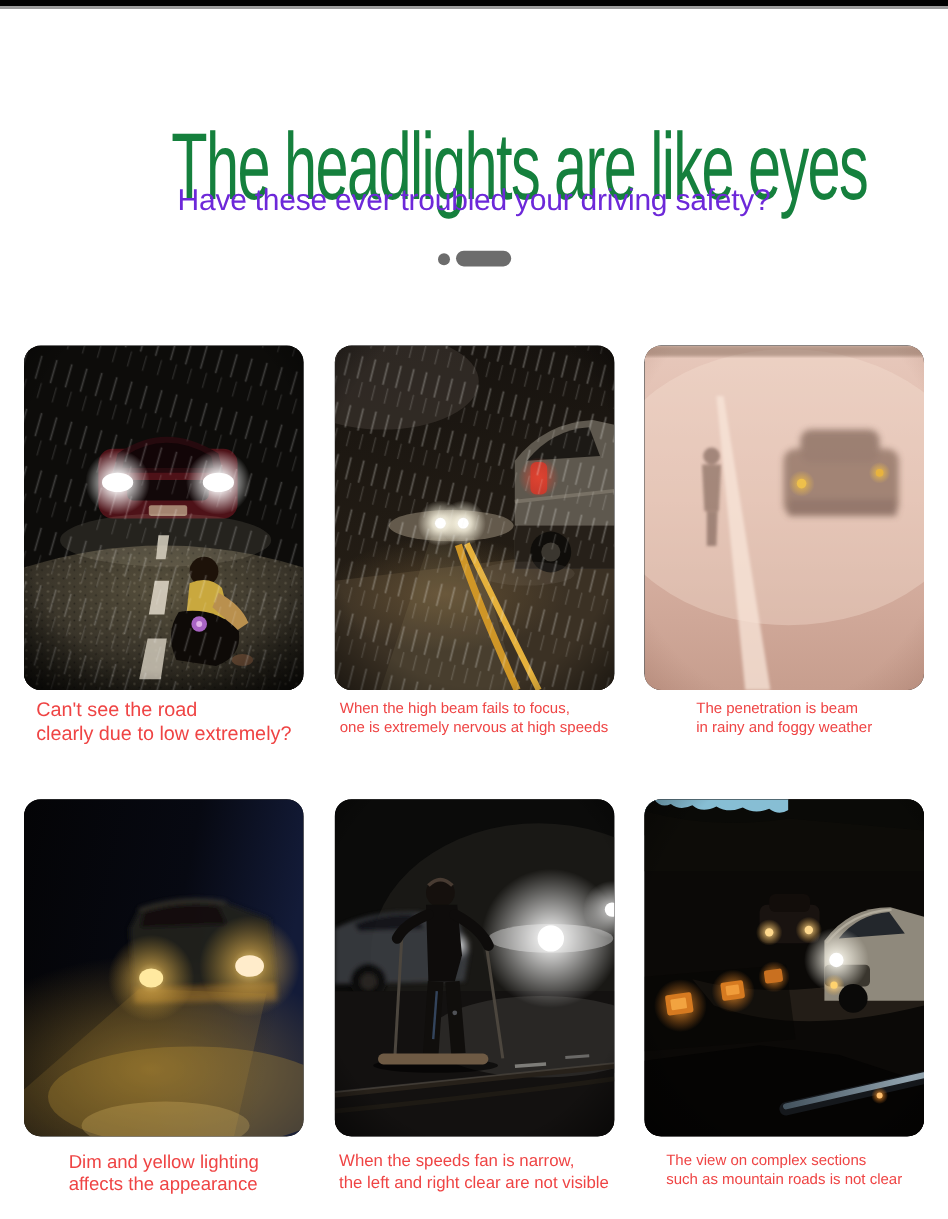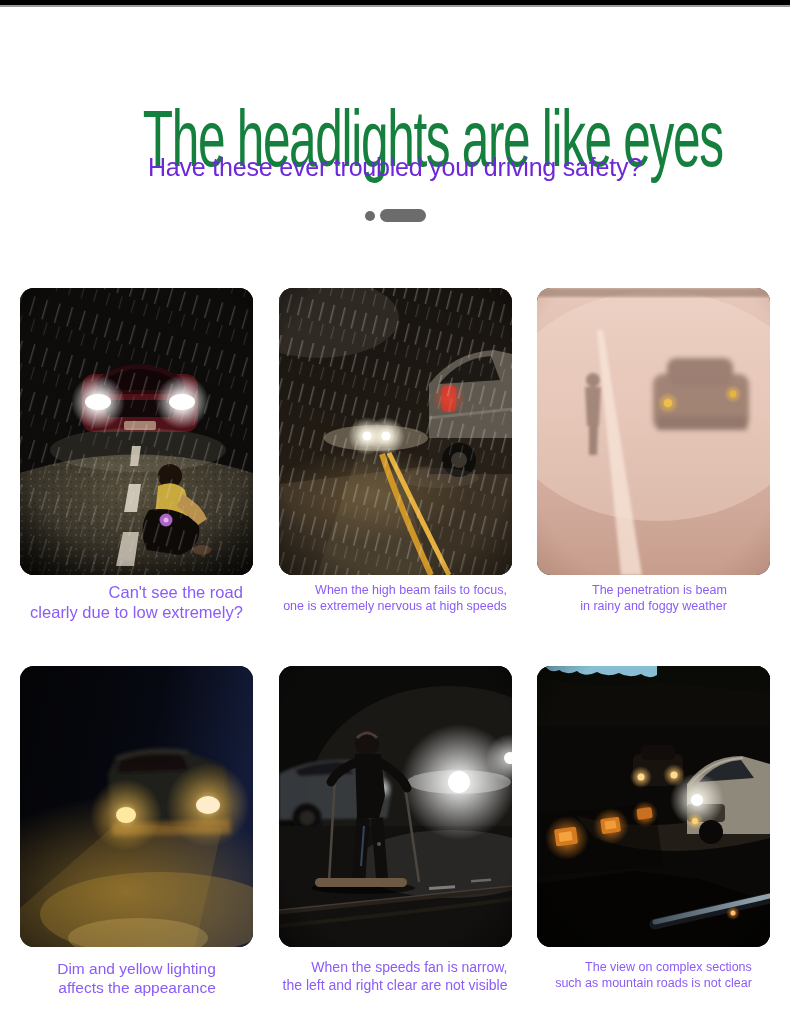--- a/index.html
+++ b/index.html
@@ -18,21 +18,21 @@
   .divider .dot{width:10px;height:10px;border-radius:50%;background:#6c6c6c;}
   .divider .pill{width:46px;height:13px;border-radius:7px;background:#6c6c6c;}
   .row{position:absolute;left:20px;width:750px;display:flex;justify-content:space-between;}
   .row-1{top:288px;}
   .row-2{top:666px;}
   .card{width:233px;margin:0;display:flex;flex-direction:column;align-items:center;}
   .photo{width:233px;border-radius:14px;overflow:hidden;background:#000;}
   .row-1 .photo{height:287px;}
   .row-2 .photo{height:281px;}
   .photo svg{display:block;width:100%;height:100%;}
-  .cap{text-align:right;color:#8b5cf6;}
+  .cap{text-align:left;color:#ef4444;}
   .row-1 .cap{margin-top:7px;}
   .row-2 .cap{margin-top:12px;}
   .cap .line{display:block;white-space:nowrap;}
   .cap-16{font-size:16.5px;line-height:1.22;}
   .cap-15{font-size:15.5px;line-height:1.24;}
   .cap-14{font-size:14px;line-height:1.26;}
   .cap-12{font-size:12.5px;line-height:1.3;}
 </style>
 </head>
 <body>

